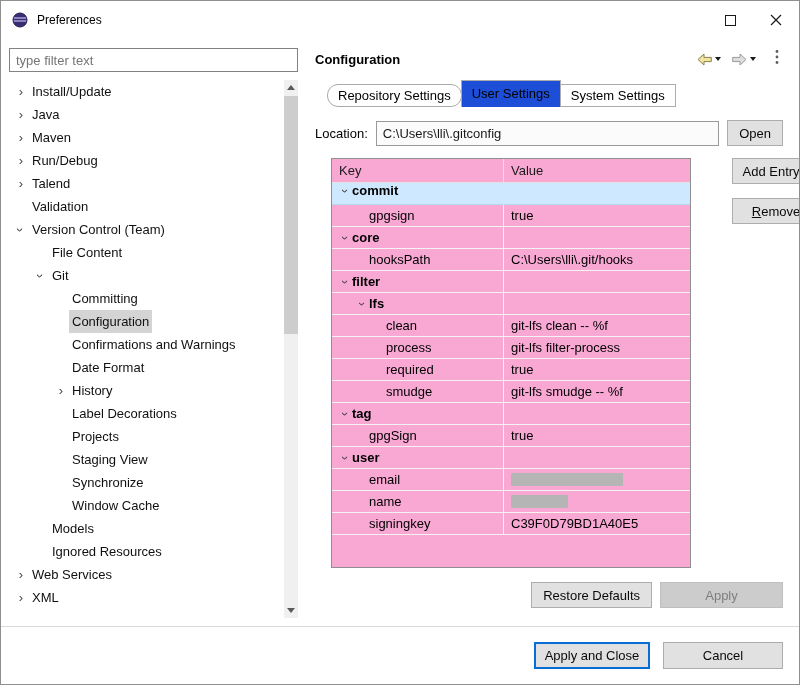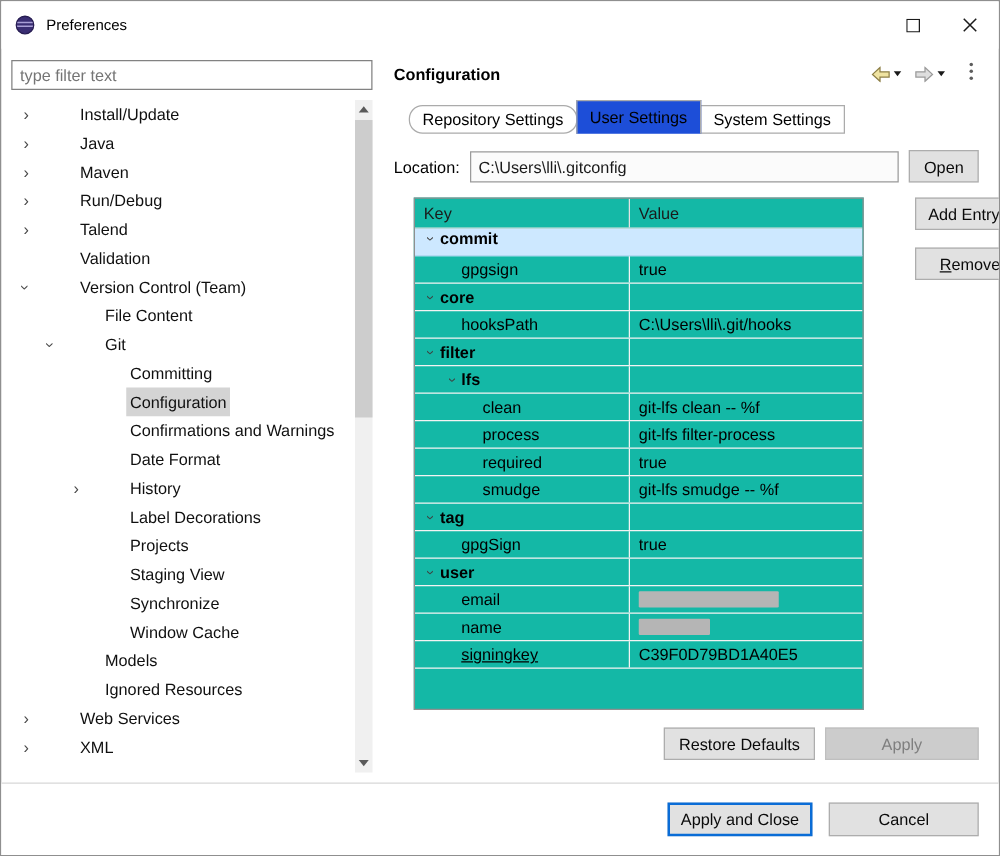--- a/index.html
+++ b/index.html
@@ -28,21 +28,21 @@
     width:100%; height:24px; border:1px solid #828282; padding:2px 6px;
     font: 13px "Liberation Sans", sans-serif; color:#15803d; outline:none; flex:none;
   }
   .filter-input::placeholder { color:#757575; }
   .tree-wrap { flex:1; display:flex; margin-top:8px; min-height:0; }
   .tree { flex:1; overflow:hidden; }
   .tree-item { height:23px; line-height:23px; font-size:13px; color:#101010; white-space:nowrap; display:flex; align-items:center; cursor:default; }
   .chev { display:inline-flex; width:16px; height:16px; align-items:center; justify-content:center;
           font-size:13px; color:#4a4a4a; flex:none; }
   .chev.down { transform: rotate(90deg); }
-  .tree-label { padding:0 3px;margin-left:32px; }
+  .tree-label { padding:0 3px; }
   .tree-label.selected { background:#d4d4d4; }
 
   
   .vscroll { width:14px; flex:none; background:#f0f0f0; display:flex; flex-direction:column; }
   .scroll-btn { height:15px; flex:none; display:flex; align-items:center; justify-content:center; }
   .scroll-btn .tri-up { width:0;height:0;border-left:4px solid transparent;border-right:4px solid transparent;border-bottom:5px solid #5a5a5a; }
   .scroll-btn .tri-down { width:0;height:0;border-left:4px solid transparent;border-right:4px solid transparent;border-top:5px solid #5a5a5a; }
   .scroll-track { flex:1; position:relative; }
   .scroll-thumb { position:absolute; top:1px; left:0; width:14px; height:238px; background:#cdcdcd; }
 
@@ -71,21 +71,21 @@
     font:13px "Liberation Sans",sans-serif; color:#0a0a0a;
     background:#e1e1e1; border:1px solid #adadad; height:26px;
     display:inline-flex; align-items:center; justify-content:center; padding:0 11px; cursor:default; white-space:nowrap;
   }
   .win-btn.disabled { background:#cccccc; border-color:#bfbfbf; color:#7f7f7f; }
   .mnemonic { display:inline-block; }
   .mnemonic::first-letter { text-decoration: underline; }
 
   
   .content-row { display:flex; gap:4px; margin:12px 0 0 16px; flex:none; }
-  .grid { width:362px; height:410px; border:1px solid #8f8f8f; background:#14b8a6; overflow:hidden; font-size:13px; }
+  .grid { width:362px; height:410px; border:1px solid #8f8f8f; background:#f9a8d4; overflow:hidden; font-size:13px; }
   .grid-header { display:flex; height:24px; border-bottom:1px solid #e2e2e2; color:#1a1a1a; }
   .gh-key { width:172px; flex:none; border-right:1px solid #e2e2e2; line-height:23px; padding-left:7px; }
   .gh-val { flex:1; line-height:23px; padding-left:7px; }
   .trow { display:flex; height:22px; border-bottom:1px solid #f3f3f3; align-items:stretch; }
   .trow.sel { background:#cde8ff; border-bottom-color:#b3d9f2;flex-direction:column; }
   .tcell.key { width:172px; flex:none; display:flex; align-items:center; border-right:1px solid #f3f3f3; overflow:hidden; }
   .trow.sel .tcell.key { border-right-color:transparent; }
   .tcell.val { flex:1; display:flex; align-items:center; padding-left:7px; overflow:hidden; white-space:nowrap; }
   .tchev { display:inline-flex; width:14px; justify-content:center; font-size:12px; color:#3f3f3f; transform:rotate(90deg); flex:none; }
   .tchev-sp { display:inline-block; width:14px; flex:none; }
@@ -422,21 +422,21 @@
               <div class="trow">
                 <div class="tcell key" style="padding-left: 23px;">
                   <span class="tchev-sp"></span>
                   <span class="key-label">name</span>
                 </div>
                 <div class="tcell val">
                   <span class="redacted" style="width: 57px;"></span>
                 </div>
               </div>
               <div class="trow">
-                <div class="tcell key" style="padding-left: 23px; text-decoration: underline;">
+                <div class="tcell key" style="padding-left: 23px;">
                   <span class="tchev-sp"></span>
                   <span class="key-label">signingkey</span>
                 </div>
                 <div class="tcell val">
                   <span class="value-label">C39F0D79BD1A40E5</span>
                 </div>
               </div>
             </div>
         </div>
         <div class="side-btns">

